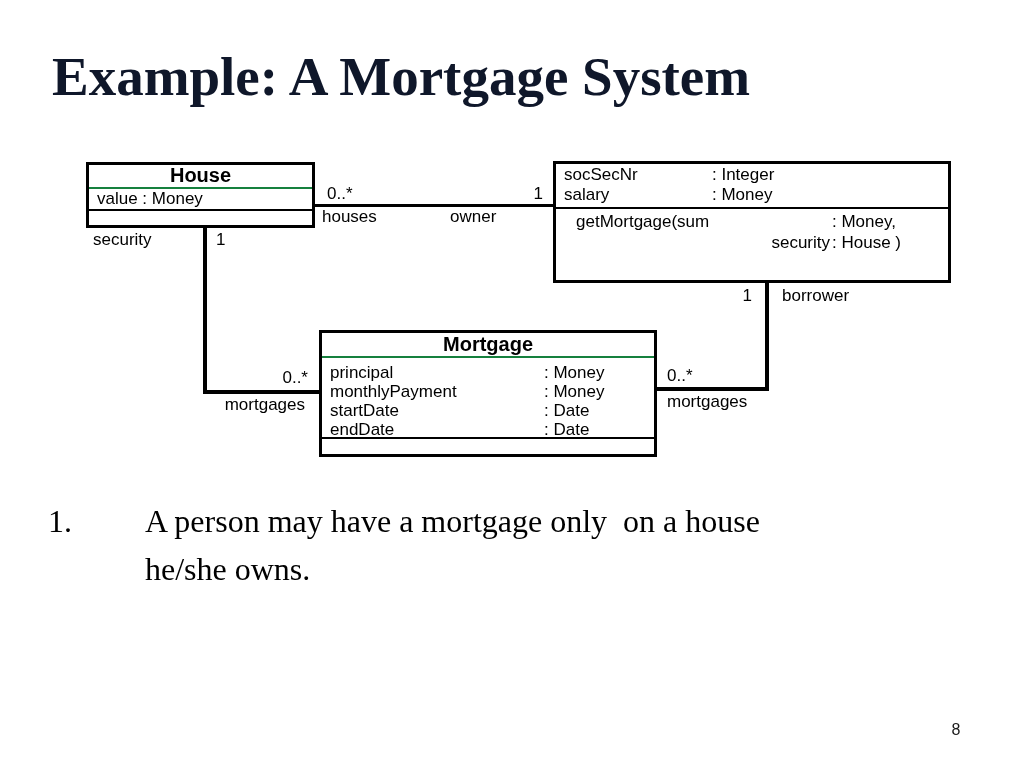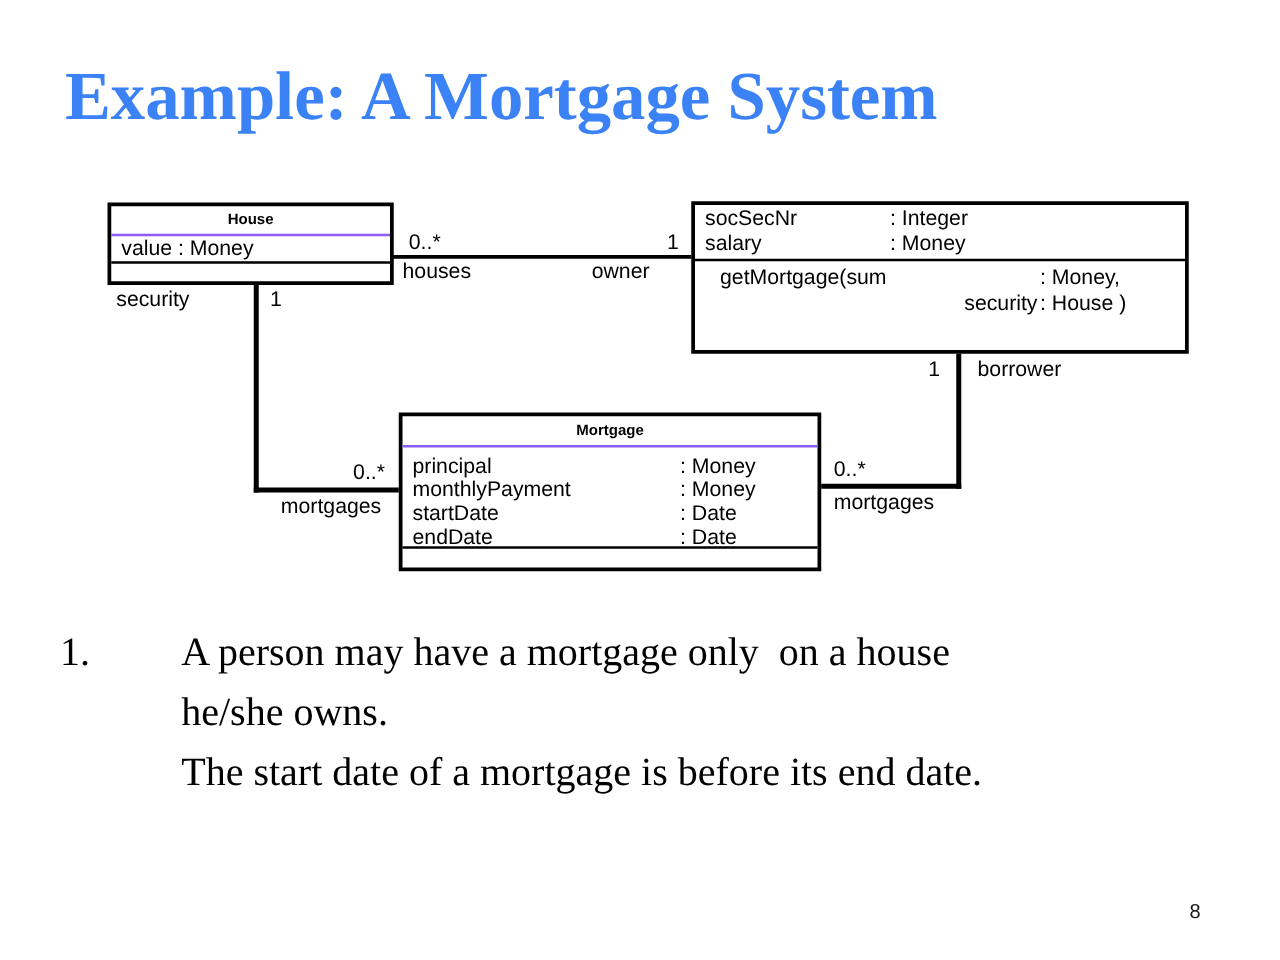--- a/index.html
+++ b/index.html
@@ -17,37 +17,37 @@
 
   .title {
     position: absolute;
     left: 52px;
     top: 46px;
     font-family: "Liberation Serif", serif;
     font-weight: bold;
     font-size: 55px;
     line-height: 62px;
     letter-spacing: 0px;
-    color: #3b82f6;
+    color: #0f172a;
     white-space: nowrap;
   }
 
   
   .ubox {
     position: absolute;
     border: 3px solid #000;
     background: #fff;
     color: #000;
     font-size: 17px;
   }
   .cname {
     font-weight: bold;
-    font-size: 12px;
+    font-size: 20px;
     text-align: center;
-    border-bottom: 2px solid #8b5cf6;
+    border-bottom: 2px solid #15803d;
   }
   .comp { border-bottom: 2px solid #000; }
   .row { display: flex; white-space: pre; }
 
   #house { left: 86px;  top: 162px; width: 229px; height: 66px; }
   #house .cname { height: 24px; line-height: 21px; }
   #house .attrs { height: 22px; padding: 1px 0 0 8px; line-height: 18px; }
 
   #person { left: 553px; top: 161px; width: 398px; height: 122px; }
   #person .cname { height: 26px; line-height: 23px; }
@@ -68,21 +68,21 @@
   #l-hm-v { left: 203px; top: 227px; width: 4px;  height: 167px; }
   #l-hm-h { left: 203px; top: 390px; width: 116px; height: 4px; }
   #l-pm-v { left: 765px; top: 283px; width: 4px;  height: 108px; }
   #l-pm-h { left: 657px; top: 387px; width: 112px; height: 4px; }
 
   
   .lab { position: absolute; font-size: 17px; color: #000; white-space: nowrap; }
   #m-hp-house  { left: 327px; top: 184px; }
   #m-hp-person { left: 500px; top: 184px; width: 43px; text-align: right; }
   #r-houses    { left: 322px; top: 207px; }
-  #r-owner     { left: 450px; top: 207px; width: 93px; text-align: center; }
+  #r-owner     { left: 450px; top: 207px; width: 93px; text-align: left; }
   #r-security  { left: 93px;  top: 230px; }
   #m-hm-1      { left: 216px; top: 230px; }
   #m-hm-star   { left: 240px; top: 368px; width: 68px;  text-align: right; }
   #r-mort-l    { left: 173px; top: 395px; width: 132px; text-align: right; }
   #m-pm-1      { left: 728px; top: 286px; width: 24px;  text-align: right; }
   #r-borrower  { left: 782px; top: 286px; }
   #m-pm-star   { left: 667px; top: 366px; }
   #r-mort-r    { left: 667px; top: 392px; }
 
   
@@ -192,19 +192,18 @@
     <div class="lab" id="m-pm-star">0..*</div>
     <div class="lab" id="r-mort-r">mortgages</div>
 
   </div>
 
   <div class="notes">
     <div class="note-num">1.</div>
     <div class="note-lines">
       <div>A person may have a mortgage only  on a house</div>
       <div>he/she owns.</div>
-      <div>The start date of a mortgage is before its end date.</div>
     </div>
   </div>
 
   <div class="pagenum">8</div>
 
 </div>
 
 </body></html>

